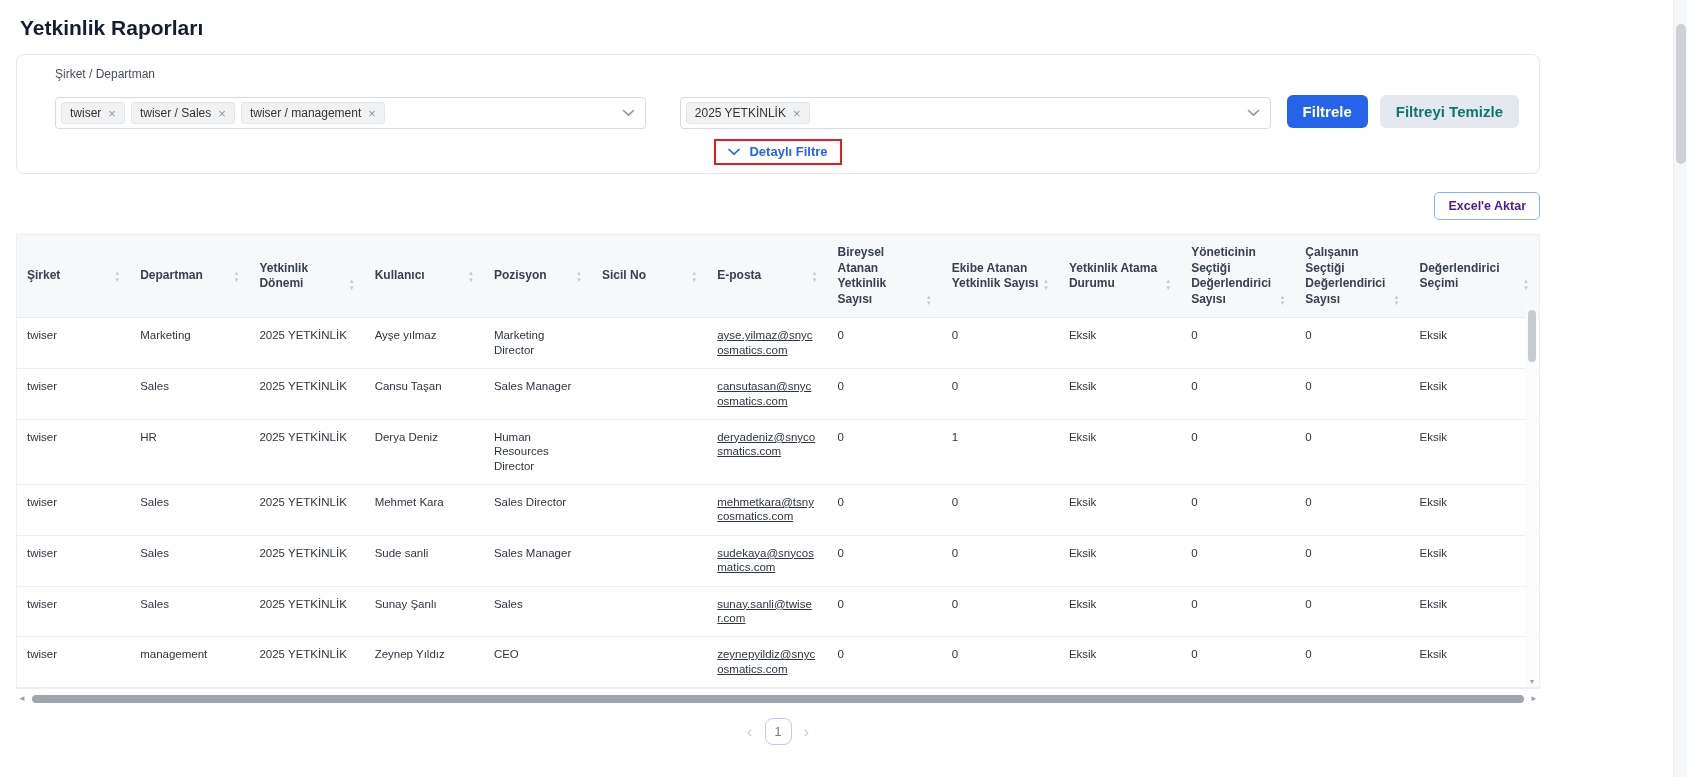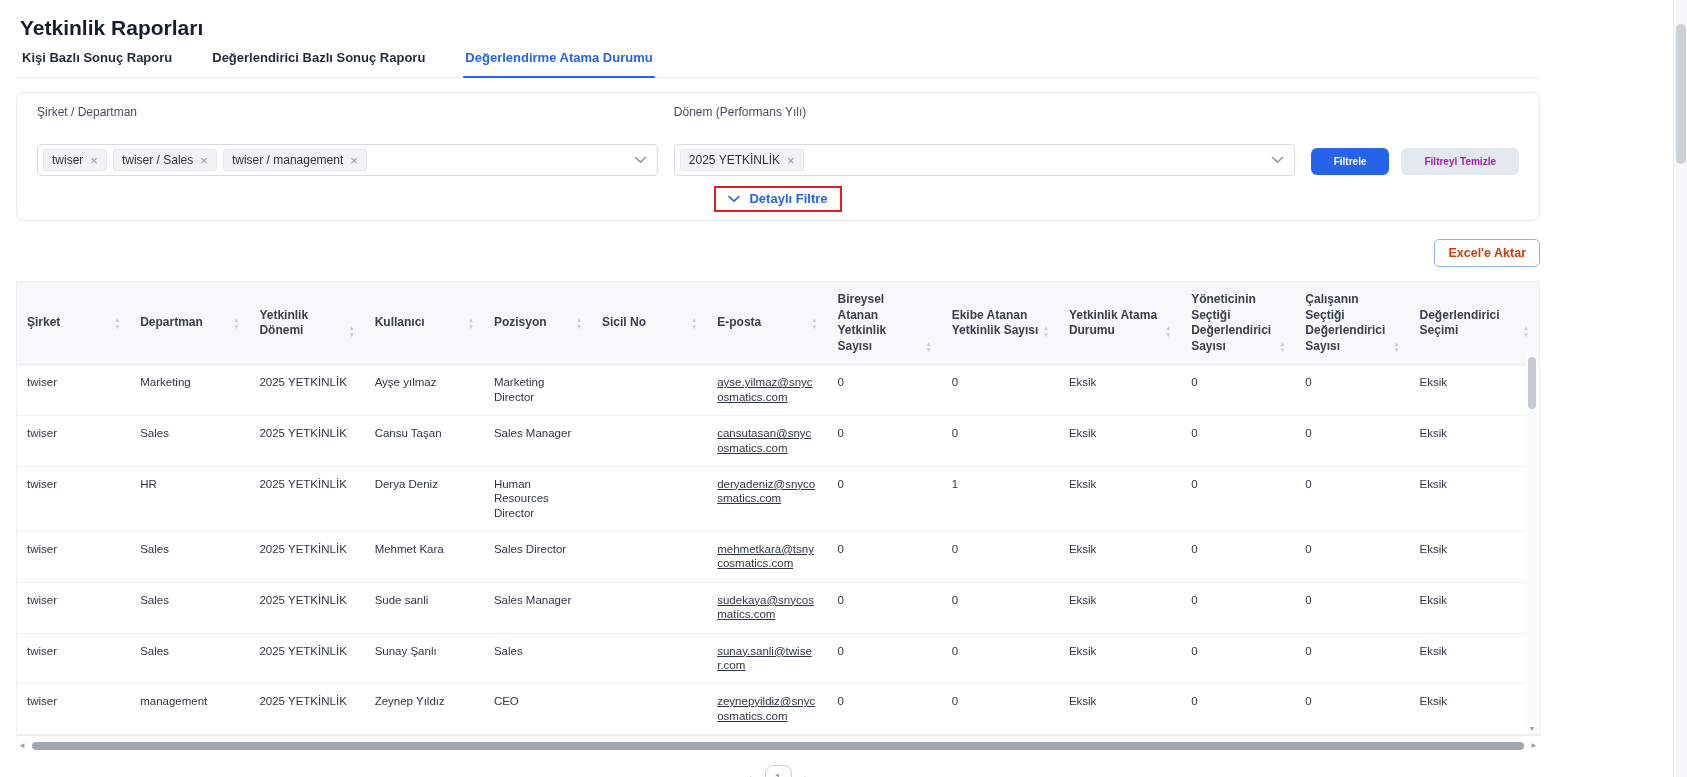--- a/index.html
+++ b/index.html
@@ -23,39 +23,39 @@
 
   .page-title{font-size:21px;font-weight:700;color:#161d2e;margin:16px 0 10px 4px;}
 
   .tabs{display:flex;gap:36px;border-bottom:1px solid #eceef1;padding:0 4px;}
   .tab{font-size:13px;font-weight:600;color:#1f2a3c;padding:0 2px 12px 2px;cursor:pointer;position:relative;}
   .tab.active{color:var(--accent);}
   .tab.active::after{content:"";position:absolute;left:0;right:0;bottom:-1px;height:2px;background:var(--accent);border-radius:2px;}
 
   .filter-card{margin-top:14px;border:1px solid var(--border);border-radius:8px;padding:12px 20px 8px 20px;background:#fff;}
   .filter-row{display:flex;gap:16px;align-items:flex-end;}
-  .field{display:flex;flex-direction:column;gap:25px;flex:1 1 0;min-width:0;}
+  .field{display:flex;flex-direction:column;gap:16px;flex:1 1 0;min-width:0;margin-left:18px;}
   .field-label{font-size:12px;color:#454d5d;}
   .select{min-height:32px;border:1px solid #d7dbe2;border-radius:4px;background:#fff;display:flex;align-items:center;padding:2px 30px 2px 5px;position:relative;cursor:pointer;}
   .tagbox{display:flex;align-items:center;gap:6px;flex-wrap:wrap;}
   .tag{display:inline-flex;align-items:center;gap:7px;background:#f1f2f4;border:1px solid #e4e6ea;border-radius:3px;padding:3px 8px;font-size:12px;color:#333;white-space:nowrap;}
   .tag-x{color:#8e95a0;font-size:13px;line-height:1;cursor:pointer;}
   .select .chev{position:absolute;right:10px;top:50%;transform:translateY(-50%);display:flex;}
 
   .btn-group{display:flex;gap:12px;flex:0 0 auto;align-items:flex-end;padding-bottom:1px;}
-  .btn{border:none;border-radius:6px;font-size:10px;font-weight:600;padding:8px 23px;cursor:pointer;font-family:inherit;}
+  .btn{border:none;border-radius:6px;font-size:15px;font-weight:600;padding:8px 16px;cursor:pointer;font-family:inherit;}
   .btn-primary{background:var(--accent);color:#fff;}
-  .btn-muted{background:#e4e9ef;color:#a21caf;cursor:default;}
+  .btn-muted{background:#e4e9ef;color:#0f766e;cursor:default;}
 
   .detail-row{display:flex;justify-content:center;margin-top:10px;}
   .annotation-box{border:2px solid var(--annotation);padding:3px 12px 4px 12px;display:flex;align-items:center;}
   .detail-link{display:flex;align-items:center;gap:9px;color:var(--accent);font-size:13px;font-weight:600;cursor:pointer;}
 
   .export-row{display:flex;justify-content:flex-end;margin:18px 0 14px 0;}
-  .btn-outline{background:#fff;border:1px solid #8fb0f7;color:#c2410c;border-radius:5px;padding:6px 13px;font-size:12.5px;font-weight:600;cursor:pointer;font-family:inherit;}
+  .btn-outline{background:#fff;border:1px solid #8fb0f7;color:#4c1d95;border-radius:5px;padding:6px 13px;font-size:12.5px;font-weight:600;cursor:pointer;font-family:inherit;}
 
   .table-outer{position:relative;border:1px solid #edeff2;background:#fff;}
   table{width:100%;border-collapse:collapse;table-layout:fixed;}
   thead th{
     background:var(--header-bg);color:#39404e;font-size:12px;font-weight:700;text-align:left;
     padding:10px 8px 10px 10px;height:72px;vertical-align:middle;border-bottom:1px solid #e9ebee;cursor:pointer;
   }
   .th-inner{display:flex;align-items:flex-end;justify-content:space-between;gap:4px;}
   .th-label{line-height:1.3;}
   .sort-icon{display:inline-flex;flex-direction:column;color:#c3c8d1;font-size:6px;line-height:1.15;flex:0 0 auto;padding-right:2px;}
@@ -77,25 +77,20 @@
   .page-chev{color:#c9ced6;font-size:17px;cursor:pointer;line-height:1;}
   .page-btn{width:27px;height:27px;border:1px solid #b9cdf8;border-radius:8px;background:#fff;color:#6b7a99;font-size:12.5px;display:flex;align-items:center;justify-content:center;cursor:pointer;}
 </style>
 </head>
 <body>
 
 <div class="content">
 
   <h1 class="page-title">Yetkinlik Raporları</h1>
 
-  <div class="tabs">
-    <div class="tab">Kişi Bazlı Sonuç Raporu</div>
-    <div class="tab">Değerlendirici Bazlı Sonuç Raporu</div>
-    <div class="tab active">Değerlendirme Atama Durumu</div>
-  </div>
 
   <div class="filter-card">
     <div class="filter-row">
       <div class="field">
         <span class="field-label">Şirket / Departman</span>
         <div class="select">
           <span class="tagbox">
               <span class="tag">
                 <span>twiser</span>
                 <span class="tag-x">×</span>
@@ -110,21 +105,20 @@
               </span>
             </span>
           <span class="chev">
             <svg width="13" height="8" viewBox="0 0 13 8">
                 <polyline points="1.5,1.5 6.5,6.2 11.5,1.5" stroke="#8d95a3" stroke-width="1.6" fill="none" stroke-linecap="round"></polyline>
               </svg>
           </span>
         </div>
       </div>
       <div class="field">
-        <span class="field-label">Dönem (Performans Yılı)</span>
         <div class="select">
           <span class="tagbox">
               <span class="tag">
                 <span>2025 YETKİNLİK</span>
                 <span class="tag-x">×</span>
               </span>
             </span>
           <span class="chev">
             <svg width="13" height="8" viewBox="0 0 13 8">
                 <polyline points="1.5,1.5 6.5,6.2 11.5,1.5" stroke="#8d95a3" stroke-width="1.6" fill="none" stroke-linecap="round"></polyline>

